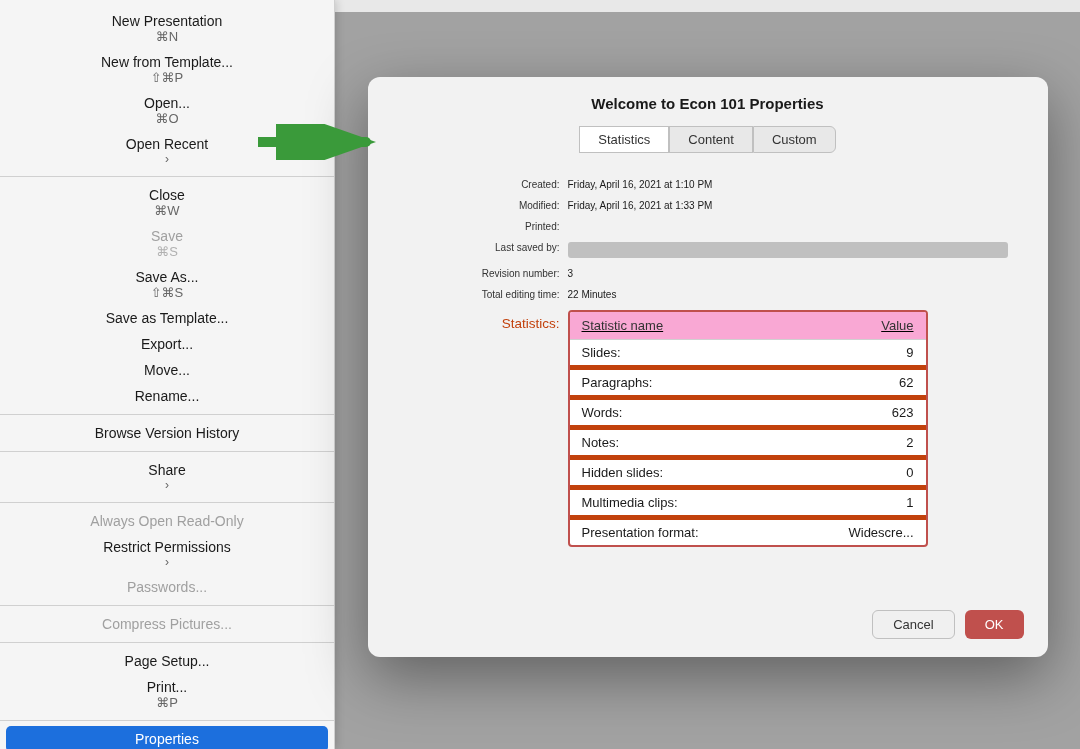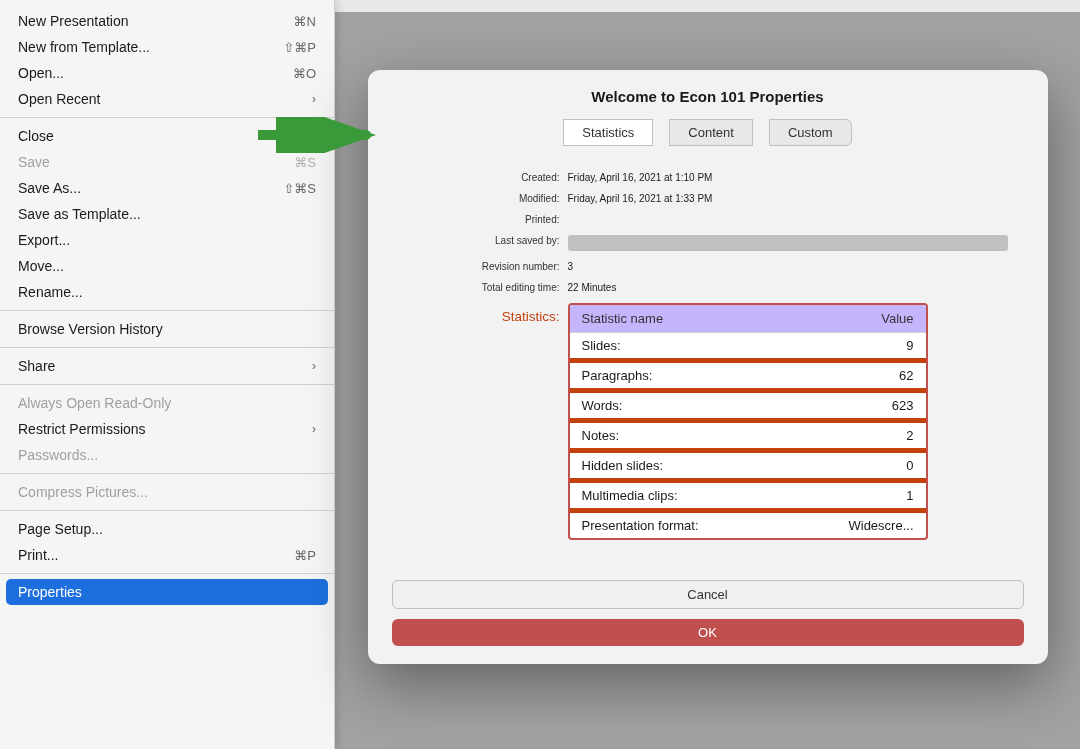--- a/index.html
+++ b/index.html
@@ -27,20 +27,21 @@
 
     .menu-item {
       display: flex;
       align-items: center;
       justify-content: space-between;
       padding: 5px 18px;
       font-size: 14px;
       color: #1a1a1a;
       cursor: pointer;
       min-height: 26px;
+      flex-direction: column;
     }
 
     .menu-item.disabled {
       color: #a0a0a0;
     }
 
     .menu-item.active {
       background: #1c6fdd;
       color: white;
       border-radius: 5px;
@@ -97,21 +98,21 @@
       text-align: center;
       font-size: 15px;
       font-weight: 600;
       color: #1a1a1a;
       padding: 18px 20px 14px;
     }
 
     .dialog-tabs {
       display: flex;
       justify-content: center;
-      gap: 16px;
+      gap: 0;
       padding: 0 20px 10px;
       position: relative;
     }
 
     .tab-btn {
       padding: 5px 18px;
       font-size: 13px;
       border: 1px solid #c0c0c0;
       background: #e8e8e8;
       cursor: pointer;
@@ -188,21 +189,22 @@
       width: 360px;
     }
 
     .stats-table {
       width: 100%;
       border-collapse: collapse;
       font-size: 13px;
     }
 
     .stats-table thead tr {
-      background: #c4b5fd;
+      background: #f9a8d4;
+      text-decoration: underline;
     }
 
     .stats-table thead th {
       padding: 6px 12px;
       text-align: left;
       font-weight: 500;
       color: #333;
       border-bottom: 1px solid #d0d0d0;
     }
 
@@ -226,21 +228,20 @@
     .stats-table tbody td:last-child {
       text-align: right;
     }
 
     
     .dialog-footer {
       display: flex;
       justify-content: flex-end;
       gap: 10px;
       padding: 14px 24px 18px;
-      flex-direction: column;
     }
 
     .btn-cancel {
       padding: 6px 20px;
       font-size: 13px;
       border: 1px solid #c0c0c0;
       border-radius: 6px;
       background: #f0f0f0;
       cursor: pointer;
       color: #333;

